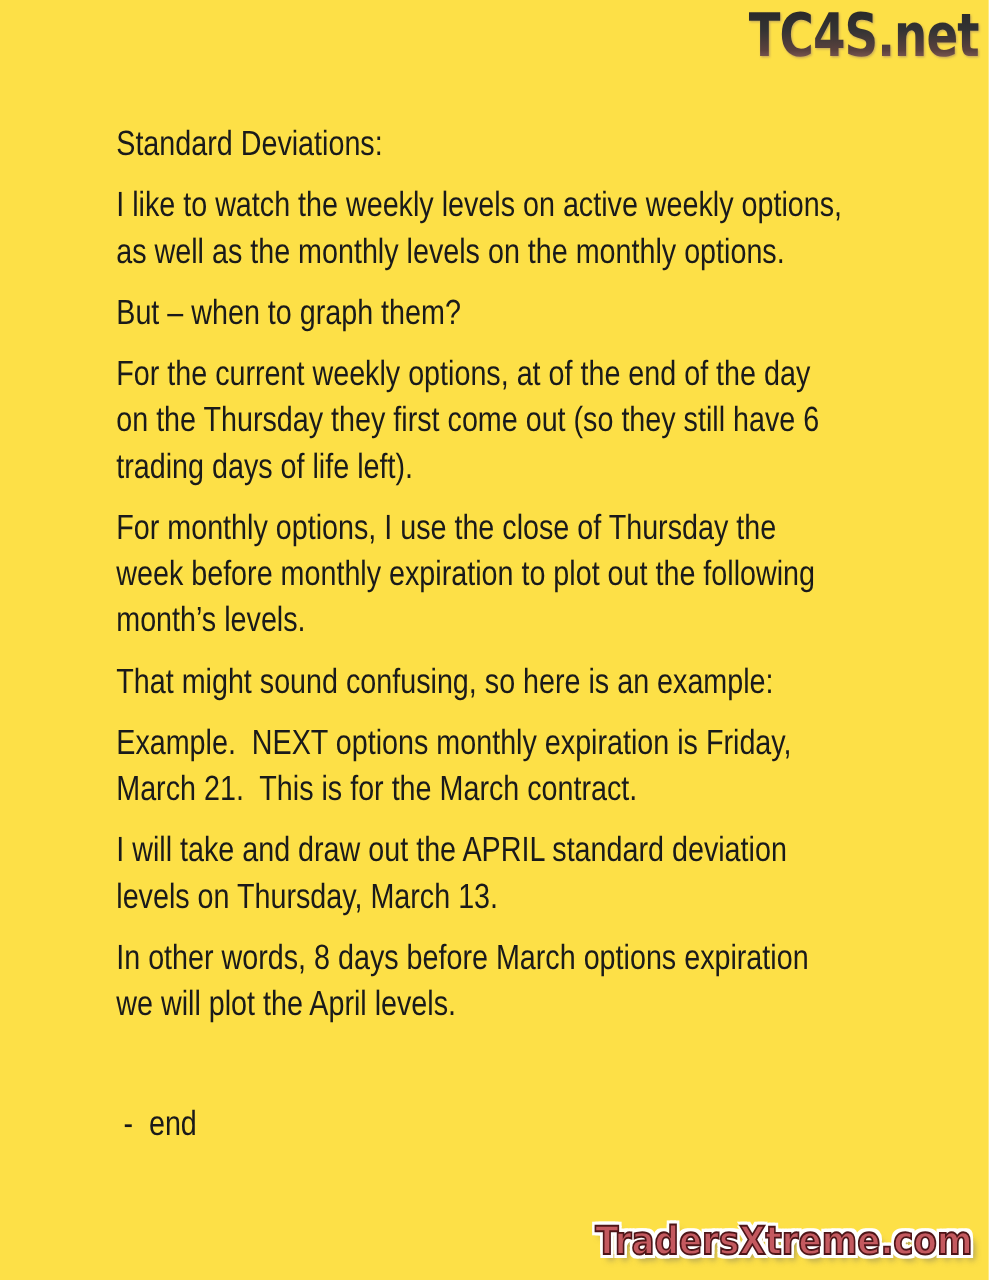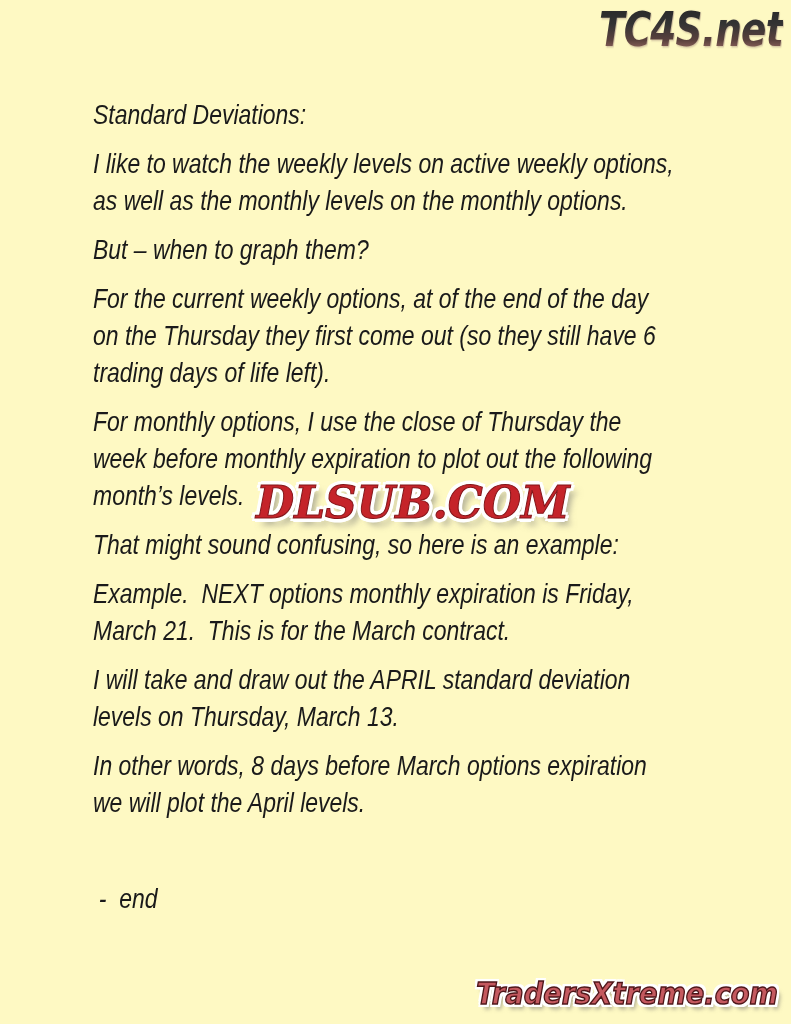--- a/index.html
+++ b/index.html
@@ -6,22 +6,21 @@
   html, body { margin: 0; padding: 0; }
   body {
     width: 791px; height: 1024px;
     background: #ffffff;
     position: relative;
     overflow: hidden;
     font-family: "Liberation Sans", sans-serif;
   }
   .page {
     position: absolute; inset: 0;
-    background: #fef9c3;
-    font-style: italic;
+    background: #fde047;
   }
 
   
   .content {
     position: absolute;
     left: 93px; top: 96px;
     transform: scaleX(0.82);
     transform-origin: left top;
     color: #1a1a1a;
   }
@@ -109,17 +108,16 @@
     <p class="para">That might sound confusing, so here is an example:</p>
     <p class="para">Example.  NEXT options monthly expiration is Friday,
 March 21.  This is for the March contract.</p>
     <p class="para">I will take and draw out the APRIL standard deviation
 levels on Thursday, March 13.</p>
     <p class="para">In other words, 8 days before March options expiration
 we will plot the April levels.</p>
     <p class="para end-marker">-  end</p>
   </div>
 
-  <div class="wm-dlsub">DLSUB.COM</div>
 
   <div class="wm-traders">TradersXtreme.com</div>
 
 </div>
 
 </body></html>

